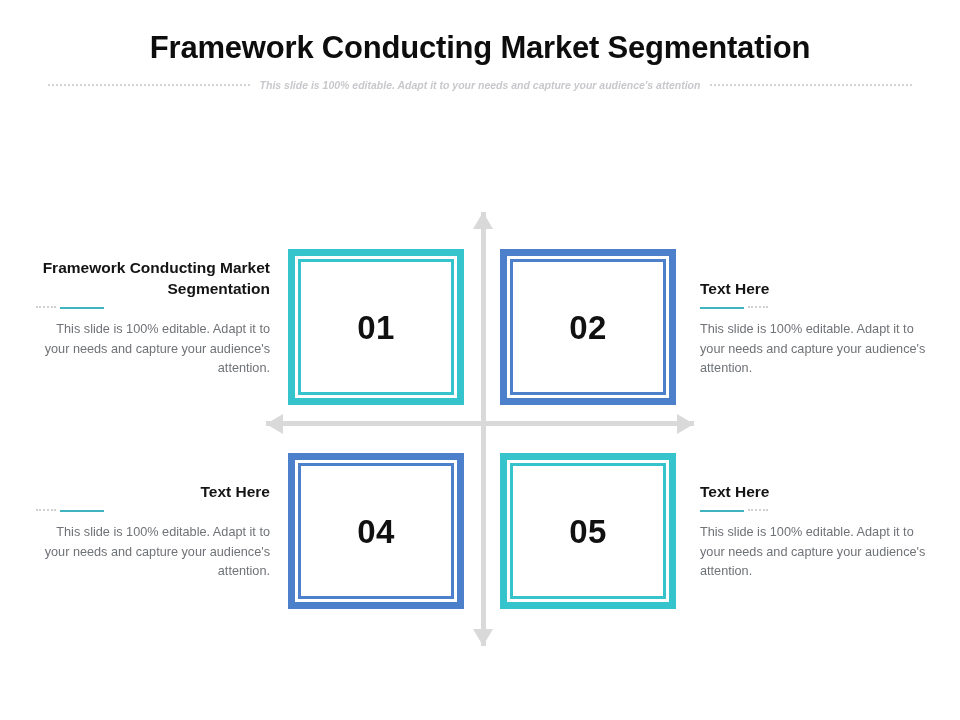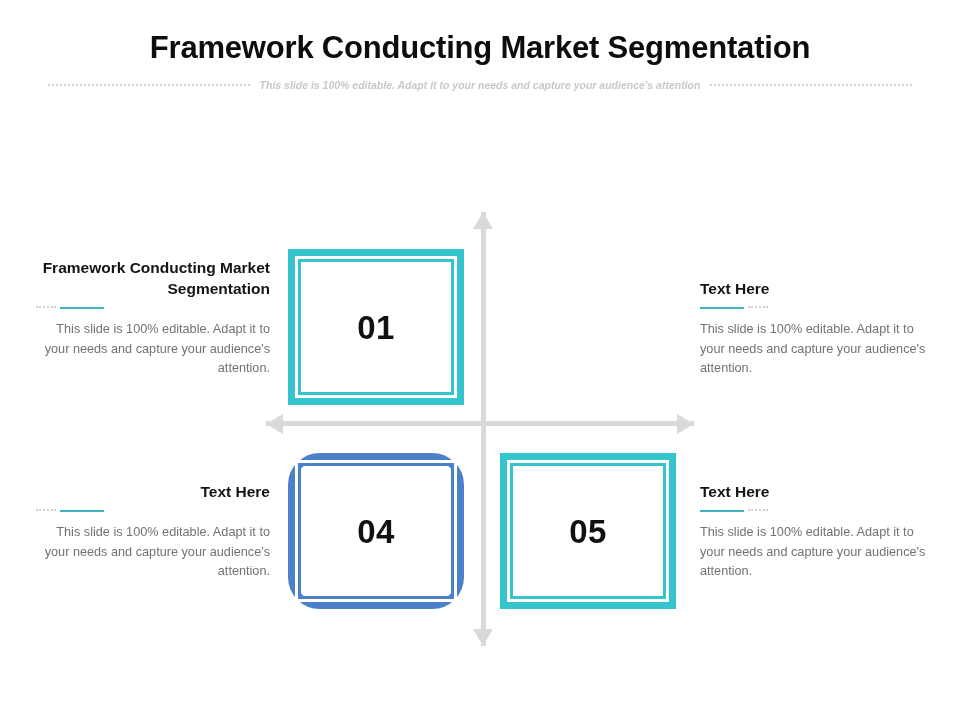--- a/index.html
+++ b/index.html
@@ -131,21 +131,21 @@
   .num-text {
     font-size: 33px;
     font-weight: 700;
     color: #111111;
     letter-spacing: 0.5px;
     line-height: 1;
   }
 
   .box-01 { left: 288px; top: 249px; border-color: #35c4cb; }
   .box-02 { left: 500px; top: 249px; border-color: #4d80cb; }
-  .box-04 { left: 288px; top: 453px; border-color: #4d80cb; border-radius: 32px; }
+  .box-04 { left: 288px; top: 453px; border-color: #4d80cb; }
   .box-03 { left: 500px; top: 453px; border-color: #35c4cb; }
 
   .box-01 .gap, .box-03 .gap { border-color: #ffffff; }
 
   .inner-line {
     width: 100%;
     height: 100%;
     box-sizing: border-box;
     border-width: 3px;
     border-style: solid;
@@ -222,20 +222,27 @@
   <div class="arrow-head ah-right"></div>
 
   <div class="num-box box-01">
     <div class="gap">
       <div class="inner-line">
         <span class="num-text">01</span>
       </div>
     </div>
   </div>
 
+  <div class="num-box box-02">
+    <div class="gap">
+      <div class="inner-line">
+        <span class="num-text">02</span>
+      </div>
+    </div>
+  </div>
 
   <div class="num-box box-04">
     <div class="gap">
       <div class="inner-line">
         <span class="num-text">04</span>
       </div>
     </div>
   </div>
 
   <div class="num-box box-03">

